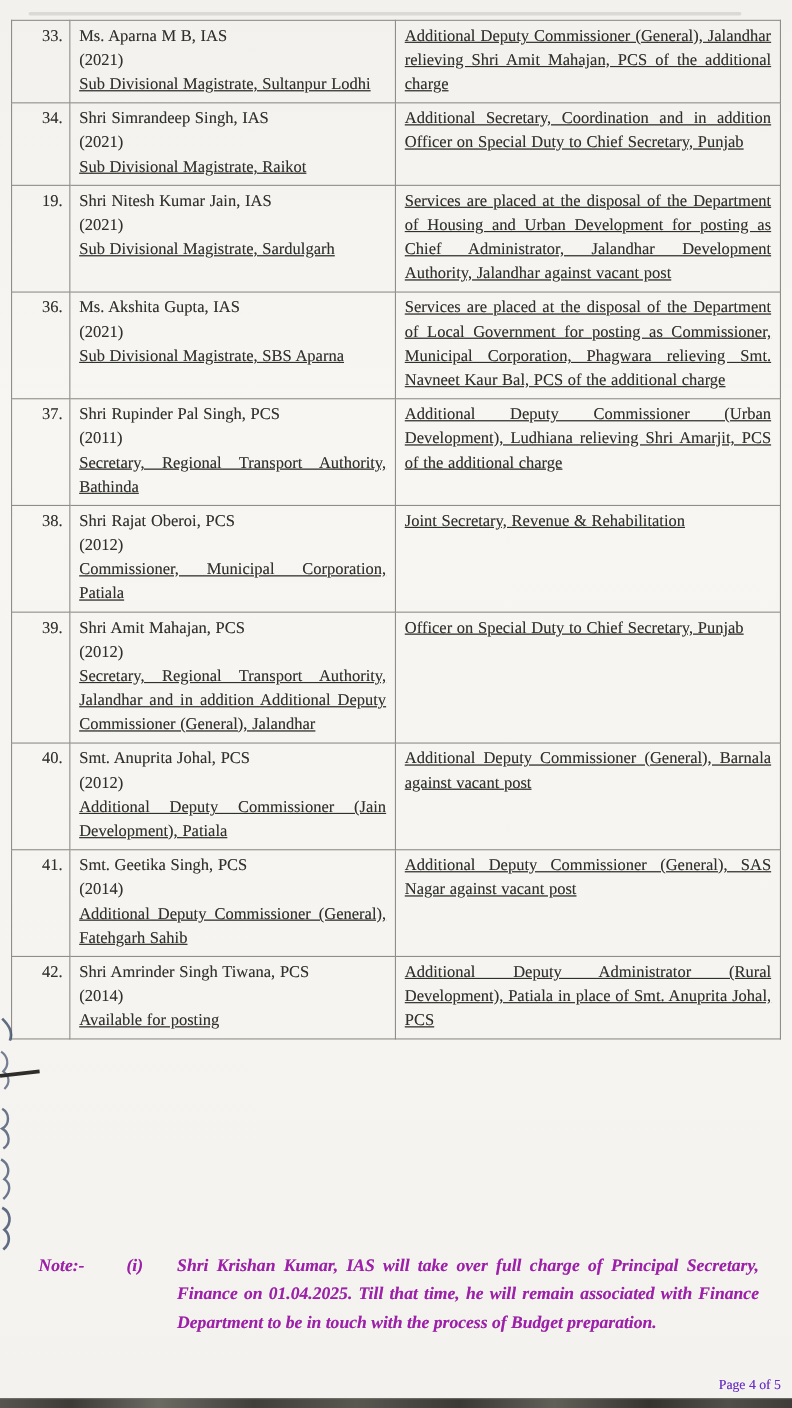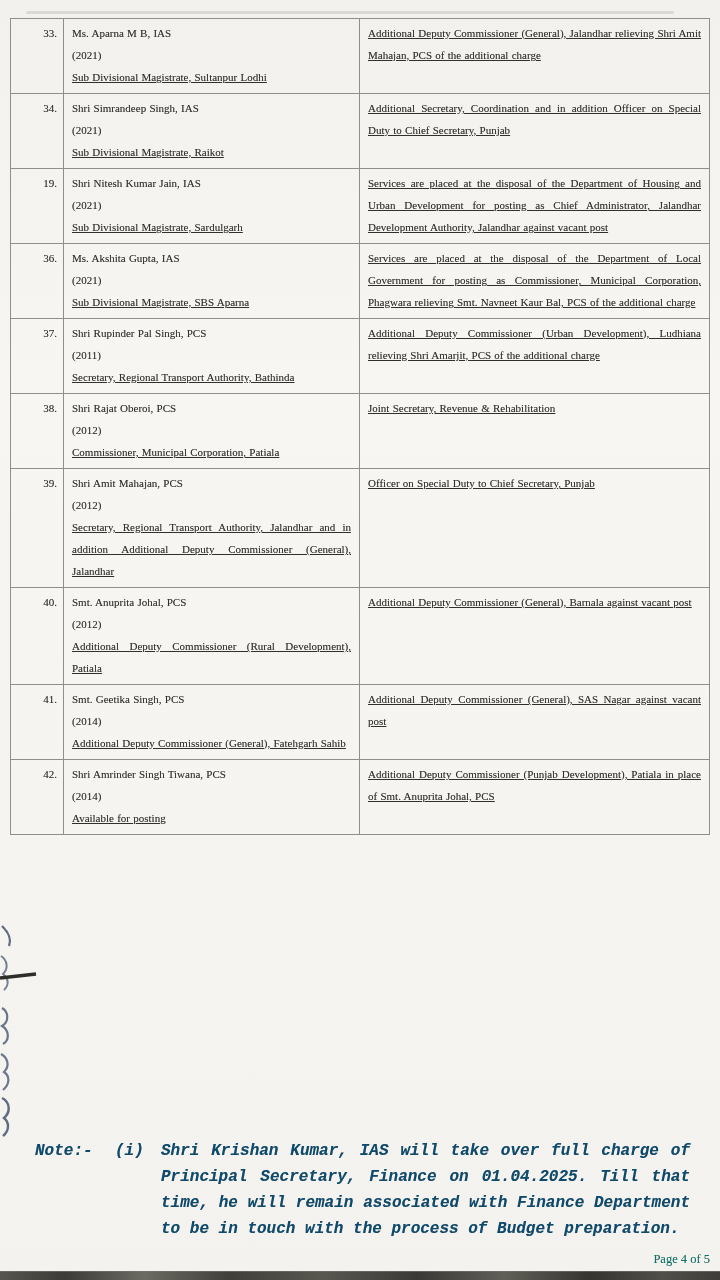--- a/index.html
+++ b/index.html
@@ -21,43 +21,42 @@
 
   .doc-table {
     position: absolute; left: 10px; top: 18px; width: 700px;
     border-collapse: collapse;
     table-layout: fixed;
   }
   .doc-table td {
     border: 1px solid #8f8e88;
     vertical-align: top;
     padding: 3px 8px 5px 8px;
-    font-size: 11px;
+    font-size: 15px;
     line-height: 22px;
     word-spacing: 0.5px;
   }
   td.sno   { width: 44px; text-align: right; padding-right: 6px; padding-left: 2px; }
   td.officer { width: 279px; }
   .just { text-align: justify; text-decoration: underline; }
 
   .note {
     position: absolute; left: 35px; top: 1138px; width: 655px;
     display: flex;
     font-weight: bold; font-style: italic;
     font-size: 16px; line-height: 26px;
-    color: #0c4a6e;
-    font-family: Liberation Mono, monospace;
+    color: #a21caf;
   }
   .note-label  { flex: none; width: 80px; }
   .note-marker { flex: none; width: 46px; }
   .note-text   { flex: 1; text-align: justify; }
 
   .page-footer {
     position: absolute; right: 10px; bottom: 13px;
-    font-size: 12.5px; color: #0f766e;
+    font-size: 12.5px; color: #6d28d9;
     font-family: "Liberation Serif", serif;
   }
 
   
   .bottom-band {
     position: absolute; left: 0; right: 0; bottom: 0; height: 8px;
     background: linear-gradient(90deg,
       #56554f 0%, #3c3b37 9%, #6b6a63 20%, #403f3a 32%, #585750 45%,
       #3a3935 58%, #605f58 70%, #35342f 82%, #514f49 92%, #3d3c38 100%);
     border-top: 1px solid rgba(120,118,110,0.6);
@@ -140,21 +139,21 @@
       <div class="just">Secretary, Regional Transport Authority, Jalandhar and in addition Additional Deputy Commissioner (General), Jalandhar</div>
     </td>
     <td class="just">Officer on Special Duty to Chief Secretary, Punjab</td>
   </tr>
 
   <tr>
     <td class="sno">40.</td>
     <td class="officer">
       <div>Smt. Anuprita Johal, PCS</div>
       <div>(2012)</div>
-      <div class="just">Additional Deputy Commissioner (Rural Development), Patiala</div>
+      <div class="just">Additional Deputy Commissioner (Jain Development), Patiala</div>
     </td>
     <td class="just">Additional Deputy Commissioner (General), Barnala against vacant post</td>
   </tr>
 
   <tr>
     <td class="sno">41.</td>
     <td class="officer">
       <div>Smt. Geetika Singh, PCS</div>
       <div>(2014)</div>
       <div class="just">Additional Deputy Commissioner (General), Fatehgarh Sahib</div>
@@ -162,21 +161,21 @@
     <td class="just">Additional Deputy Commissioner (General), SAS Nagar against vacant post</td>
   </tr>
 
   <tr>
     <td class="sno">42.</td>
     <td class="officer">
       <div>Shri Amrinder Singh Tiwana, PCS</div>
       <div>(2014)</div>
       <div class="just">Available for posting</div>
     </td>
-    <td class="just">Additional Deputy Commissioner (Punjab Development), Patiala in place of Smt. Anuprita Johal, PCS</td>
+    <td class="just">Additional Deputy Administrator (Rural Development), Patiala in place of Smt. Anuprita Johal, PCS</td>
   </tr>
 
 </tbody>
 </table>
 
 <div class="note">
   <span class="note-label">Note:-</span>
   <span class="note-marker">(i)</span>
   <div class="note-text">Shri Krishan Kumar, IAS will take over full charge of Principal Secretary, Finance on 01.04.2025. Till that time, he will remain associated with Finance Department to be in touch with the process of Budget preparation.</div>
 </div>

